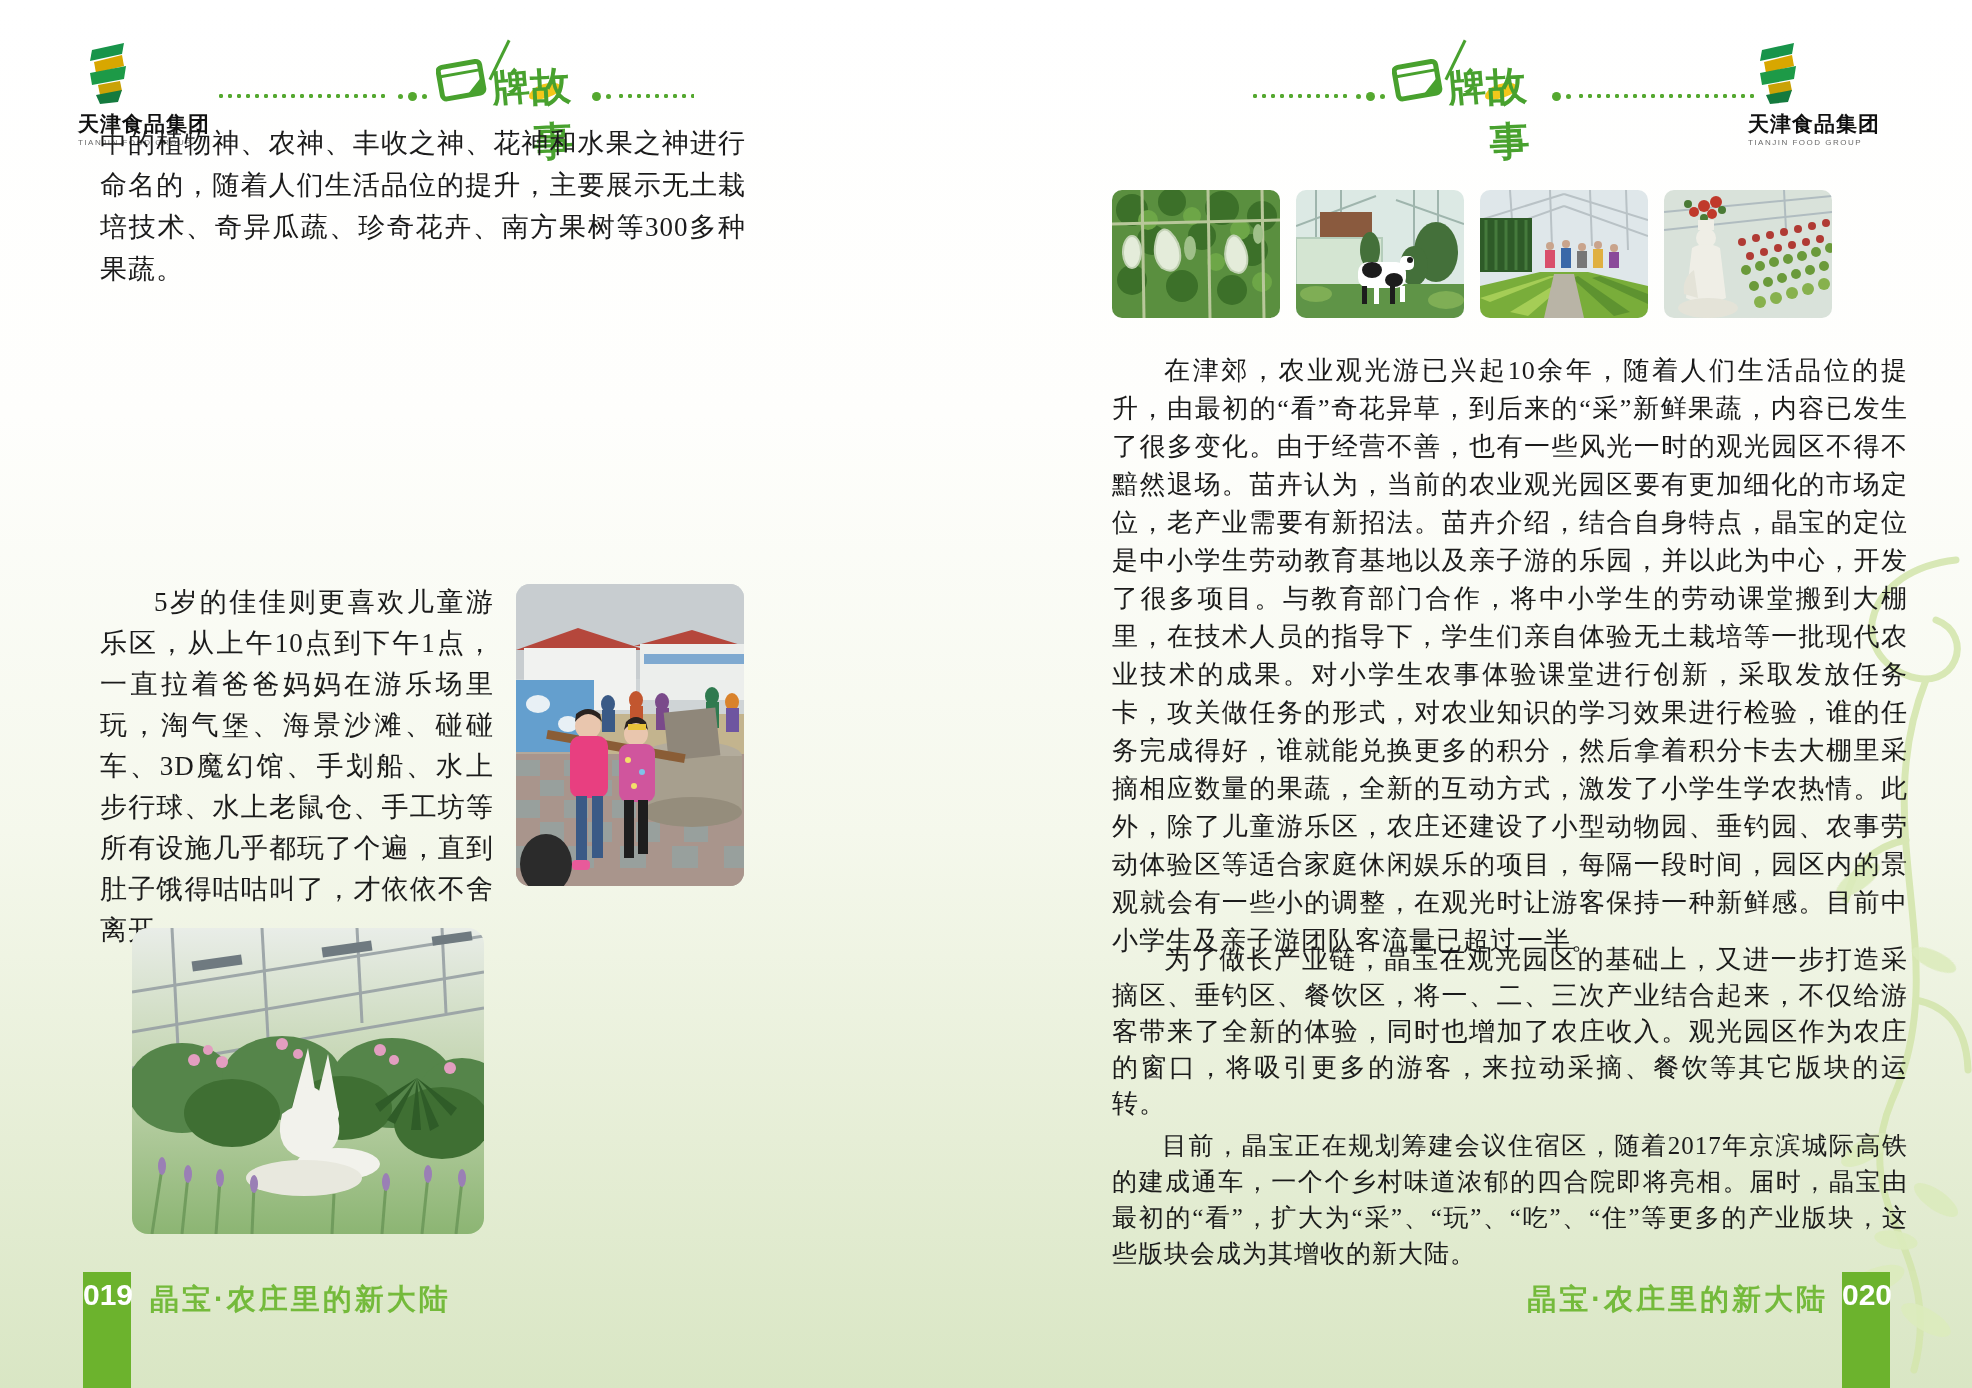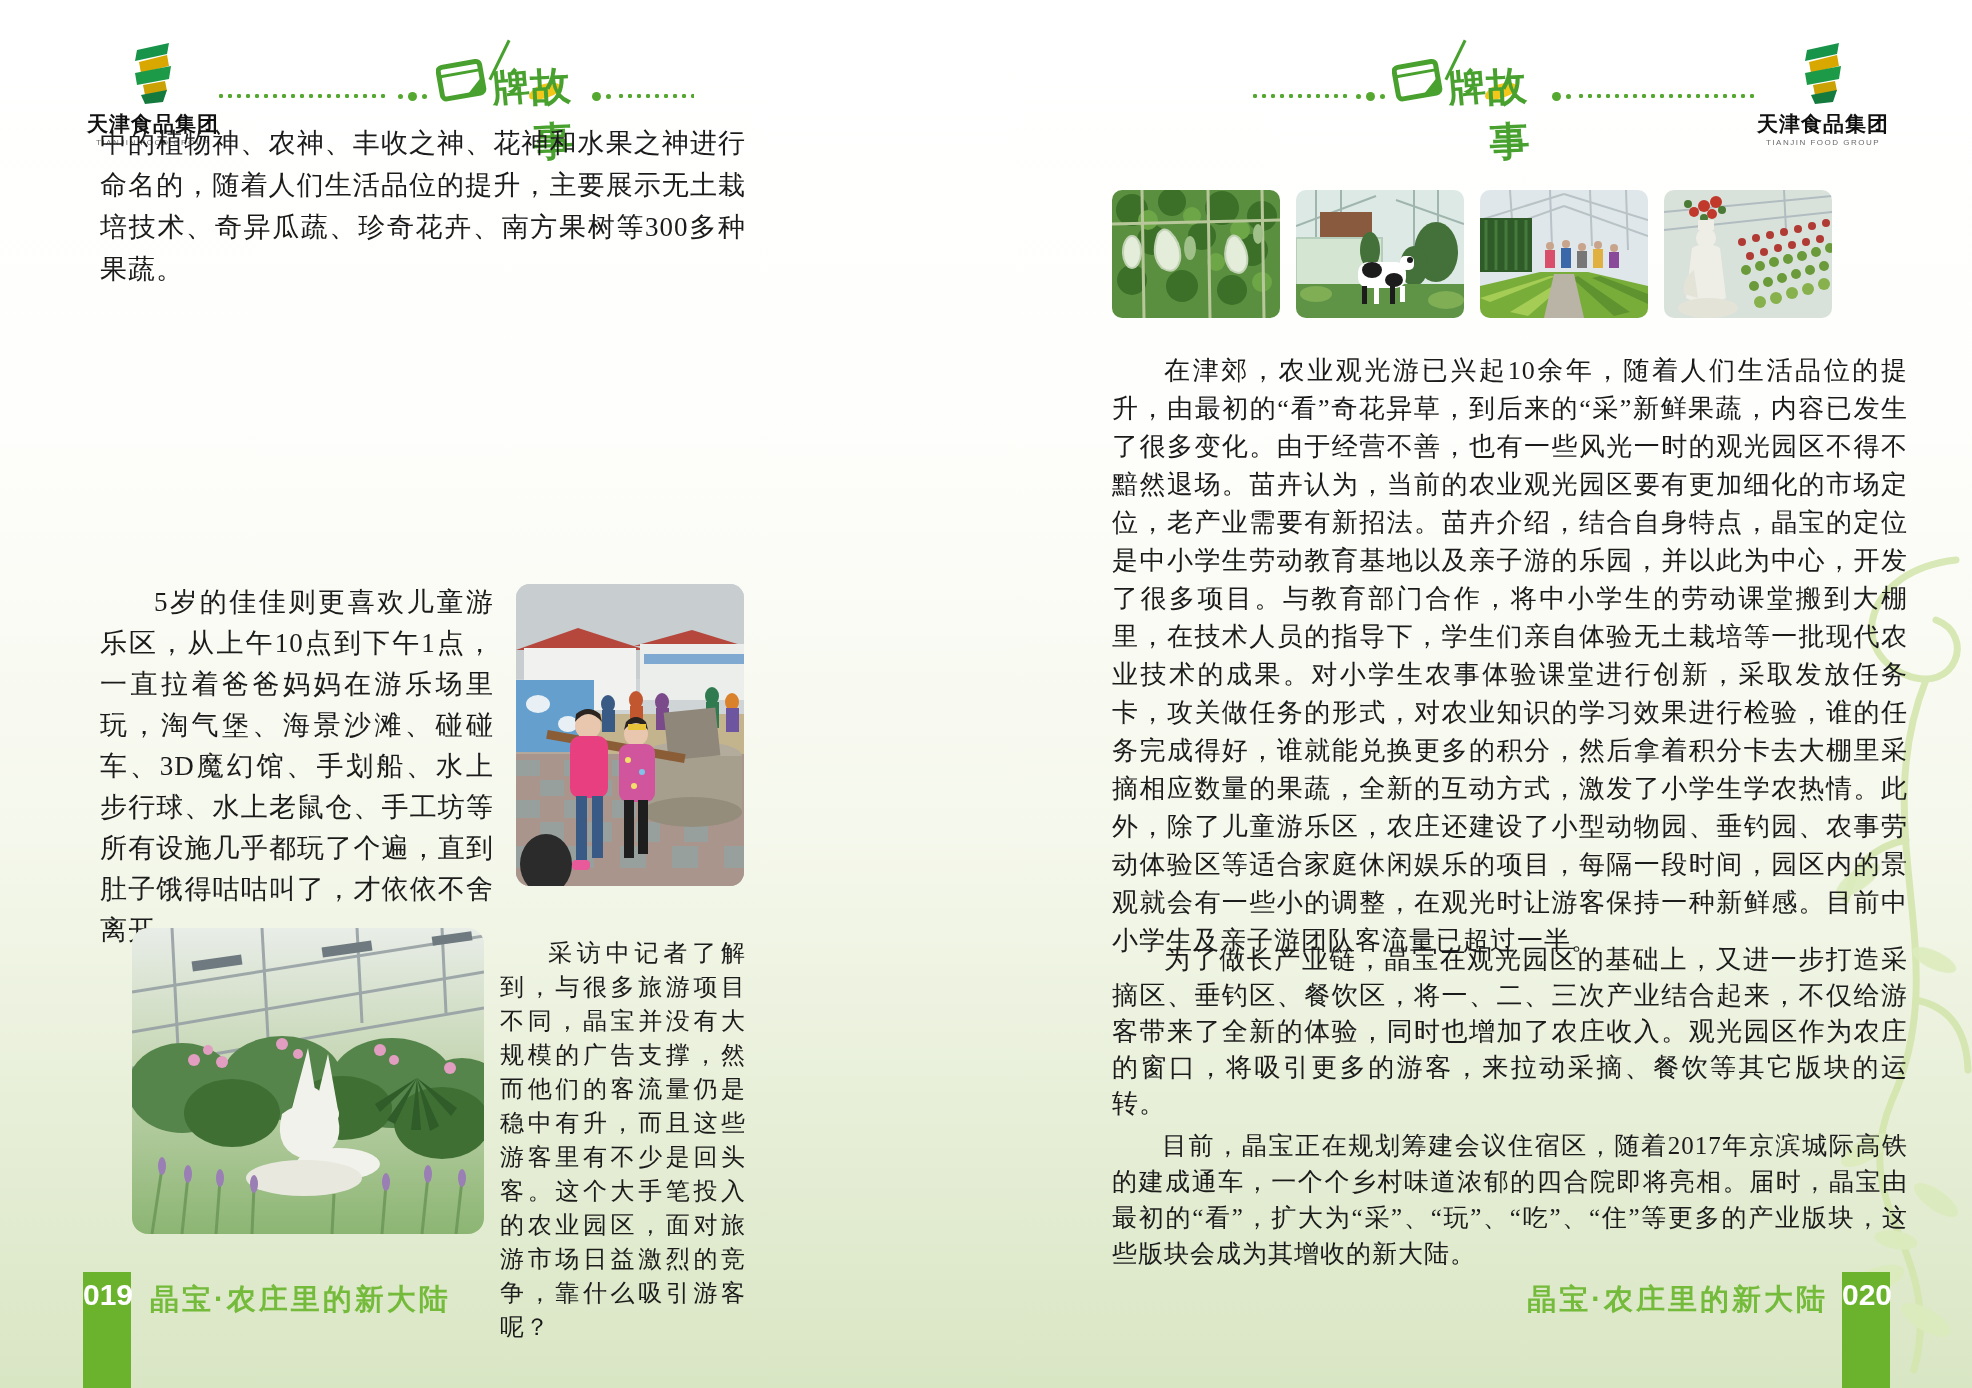--- a/index.html
+++ b/index.html
@@ -11,21 +11,21 @@
     font-family:"Liberation Serif","DejaVu Serif",serif;
   }
   .para{
     position:absolute;
     text-align:justify;
     color:#1b1b1b;
     letter-spacing:1px;
   }
   .indent{text-indent:2em;}
   
-  .brandlogo{position:absolute;width:150px;text-align:center;}
+  .brandlogo{position:absolute;width:150px;}
   .brandlogo .cname{font-family:"Liberation Sans","DejaVu Sans",sans-serif;font-weight:bold;font-size:21px;color:#101010;letter-spacing:1px;margin-top:2px;}
   .brandlogo .ename{font-family:"Liberation Sans","DejaVu Sans",sans-serif;font-size:8px;color:#6a6a6a;letter-spacing:1.5px;}
   
   .dots{position:absolute;height:6px;top:93px;
     background-image:radial-gradient(circle 2px at 3px 3px,#54a82f 2px,transparent 2.3px);
     background-size:9px 6px;background-repeat:repeat-x;}
   .bigdot{position:absolute;border-radius:50%;background:#54a82f;}
   
   .bslogo{position:absolute;height:70px;}
   .bslogo .zh1{position:absolute;left:56px;top:12px;font-family:"Liberation Sans","DejaVu Sans",sans-serif;
@@ -145,21 +145,20 @@
       <ellipse cx="120" cy="780" rx="28" ry="11" transform="rotate(30 120 780)"></ellipse>
       <ellipse cx="90" cy="700" rx="22" ry="9" transform="rotate(10 90 700)"></ellipse>
     </g>
   </svg>
 
   <div class="para" style="left:100px;top:122px;width:646px;font-size:27px;line-height:42px;">中的植物神、农神、丰收之神、花神和水果之神进行命名的，随着人们生活品位的提升，主要展示无土栽培技术、奇异瓜蔬、珍奇花卉、南方果树等300多种果蔬。</div>
 
 
   <div class="para indent" style="left:100px;top:582px;width:394px;font-size:27px;line-height:41px;">5岁的佳佳则更喜欢儿童游乐区，从上午10点到下午1点，一直拉着爸爸妈妈在游乐场里玩，淘气堡、海景沙滩、碰碰车、3D魔幻馆、手划船、水上步行球、水上老鼠仓、手工坊等所有设施几乎都玩了个遍，直到肚子饿得咕咕叫了，才依依不舍离开。</div>
 
-  <div class="para indent" style="left:500px;top:936px;width:246px;font-size:24px;line-height:34px;">采访中记者了解到，与很多旅游项目不同，晶宝并没有大规模的广告支撑，然而他们的客流量仍是稳中有升，而且这些游客里有不少是回头客。这个大手笔投入的农业园区，面对旅游市场日益激烈的竞争，靠什么吸引游客呢？</div>
 
   <div class="photo" style="left:516px;top:584px;width:228px;height:302px;">
     <svg viewBox="0 0 228 302" preserveAspectRatio="none">
       <rect width="228" height="302" fill="#cfd4d6"></rect>
       <rect y="0" width="228" height="95" fill="#c8cdd0"></rect>
       <polygon points="0,66 62,44 130,66" fill="#b5473c"></polygon>
       <rect x="8" y="64" width="112" height="62" fill="#f1f2f0"></rect>
       <polygon points="118,62 176,46 228,62" fill="#b5473c"></polygon>
       <rect x="124" y="60" width="104" height="56" fill="#eceeec"></rect>
       <rect x="128" y="70" width="100" height="10" fill="#7fa9d0"></rect>

